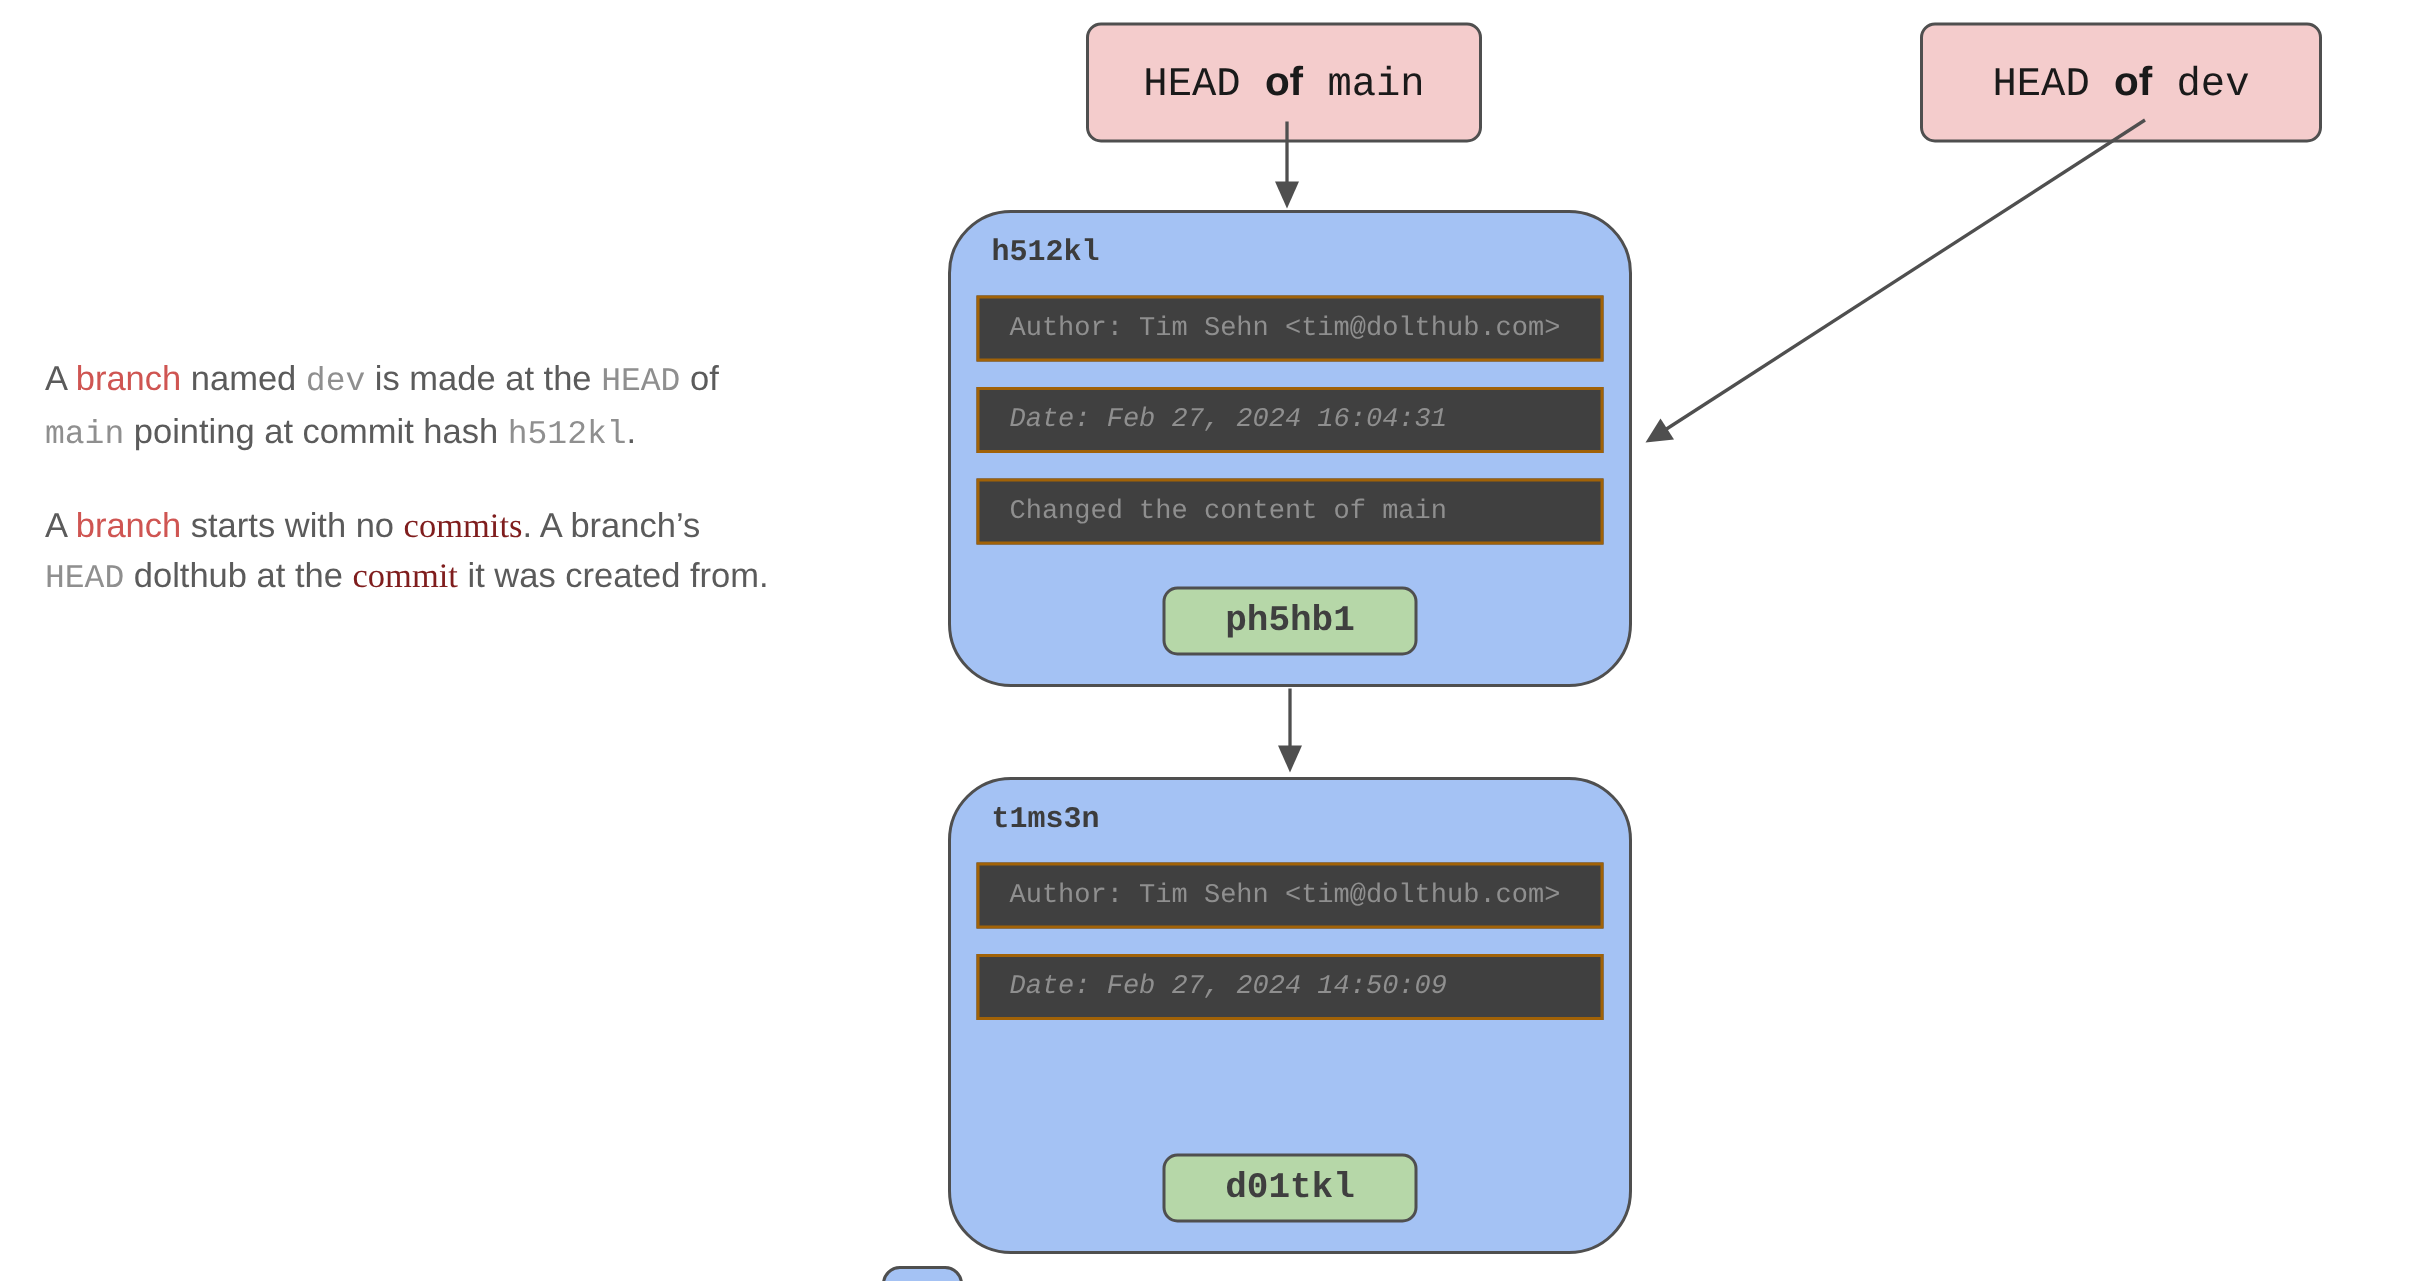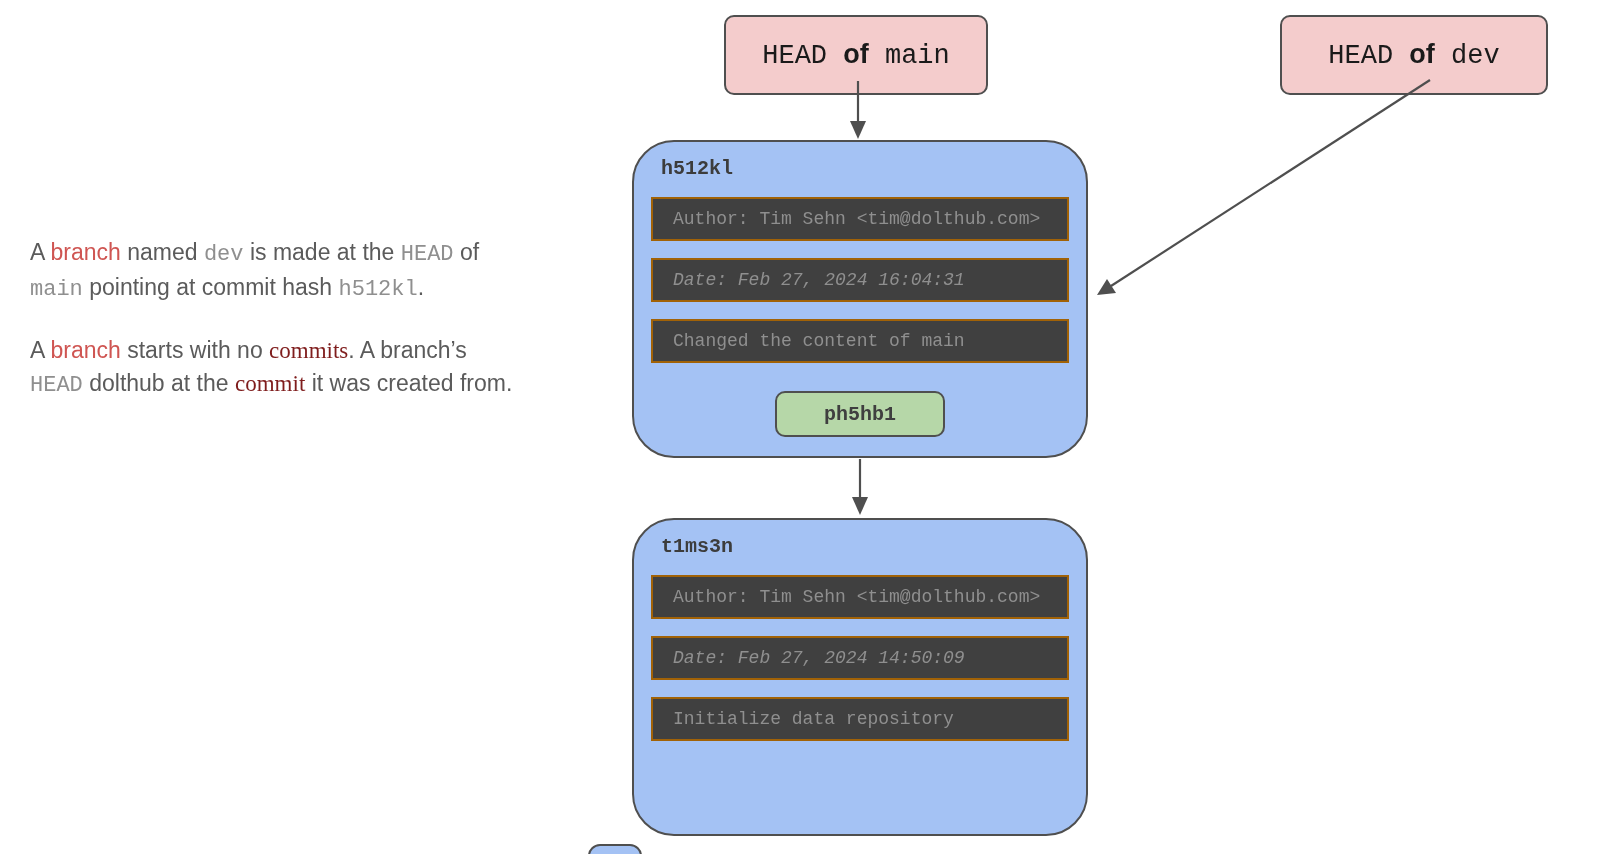--- a/index.html
+++ b/index.html
@@ -47,21 +47,21 @@
   }
   .field-author  { top: 55px; }
   .field-date    { top: 116px; font-style: italic; }
   .field-message { top: 177px; }
   .hash-pill {
     position: absolute; top: 249px; left: 50%; transform: translateX(-50%);
     width: 170px; height: 46px;
     background: #b6d7a8; border: 2px solid #4f4f4f; border-radius: 10px;
     display: flex; align-items: center; justify-content: center;
     font-family: "Liberation Mono", "DejaVu Sans Mono", monospace;
-    font-weight: 700; font-size: 20px; color: #3f3f3f;
+    font-weight: 700; font-size: 24px; color: #3f3f3f;
   }
 
   
   .arrow-layer { position: absolute; left: 0; top: 0; width: 1620px; height: 854px; pointer-events: none; }
 
   
   .clipped-fragment {
     position: absolute; left: 588px; top: 844px; width: 54px; height: 14px;
     background: #a4c2f4; border: 2px solid #4f4f4f; border-radius: 12px 12px 0 0;
   }
@@ -86,21 +86,21 @@
   <div class="field field-author">Author: Tim Sehn &lt;tim@dolthub.com&gt;</div>
   <div class="field field-date">Date: Feb 27, 2024 16:04:31</div>
   <div class="field field-message">Changed the content of main</div>
   <div class="hash-pill">ph5hb1</div>
 </div>
 
 <div class="commit-box commit-2">
   <div class="commit-hash-label">t1ms3n</div>
   <div class="field field-author">Author: Tim Sehn &lt;tim@dolthub.com&gt;</div>
   <div class="field field-date">Date: Feb 27, 2024 14:50:09</div>
-  <div class="field field-message">Initialize data repository</div>
+  <div class="hash-pill">d01tkl</div>
 </div>
 
 <svg class="arrow-layer" viewBox="0 0 1620 854" xmlns="http://www.w3.org/2000/svg">
   <g stroke="#4f4f4f" fill="#4f4f4f">
     <line x1="858" y1="81" x2="858" y2="124" stroke-width="2.2"></line>
     <polygon points="858,139 850,121 866,121" stroke="none"></polygon>
   </g>
   <g stroke="#4f4f4f" fill="#4f4f4f">
     <line x1="1430" y1="80" x2="1111" y2="286" stroke-width="2.2"></line>
     <polygon points="1097,295 1107,279 1116,293" stroke="none"></polygon>

